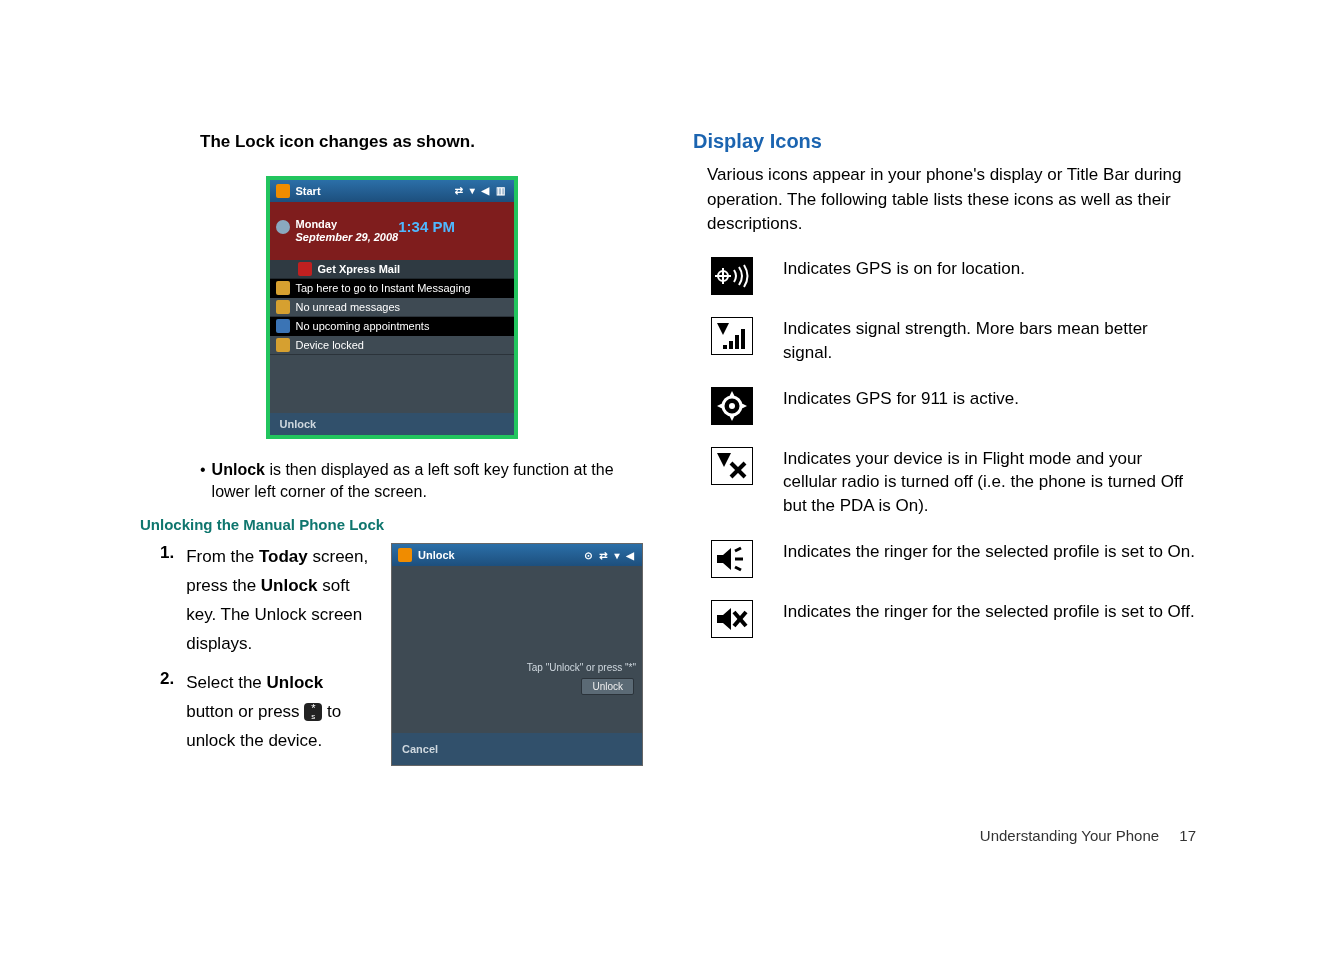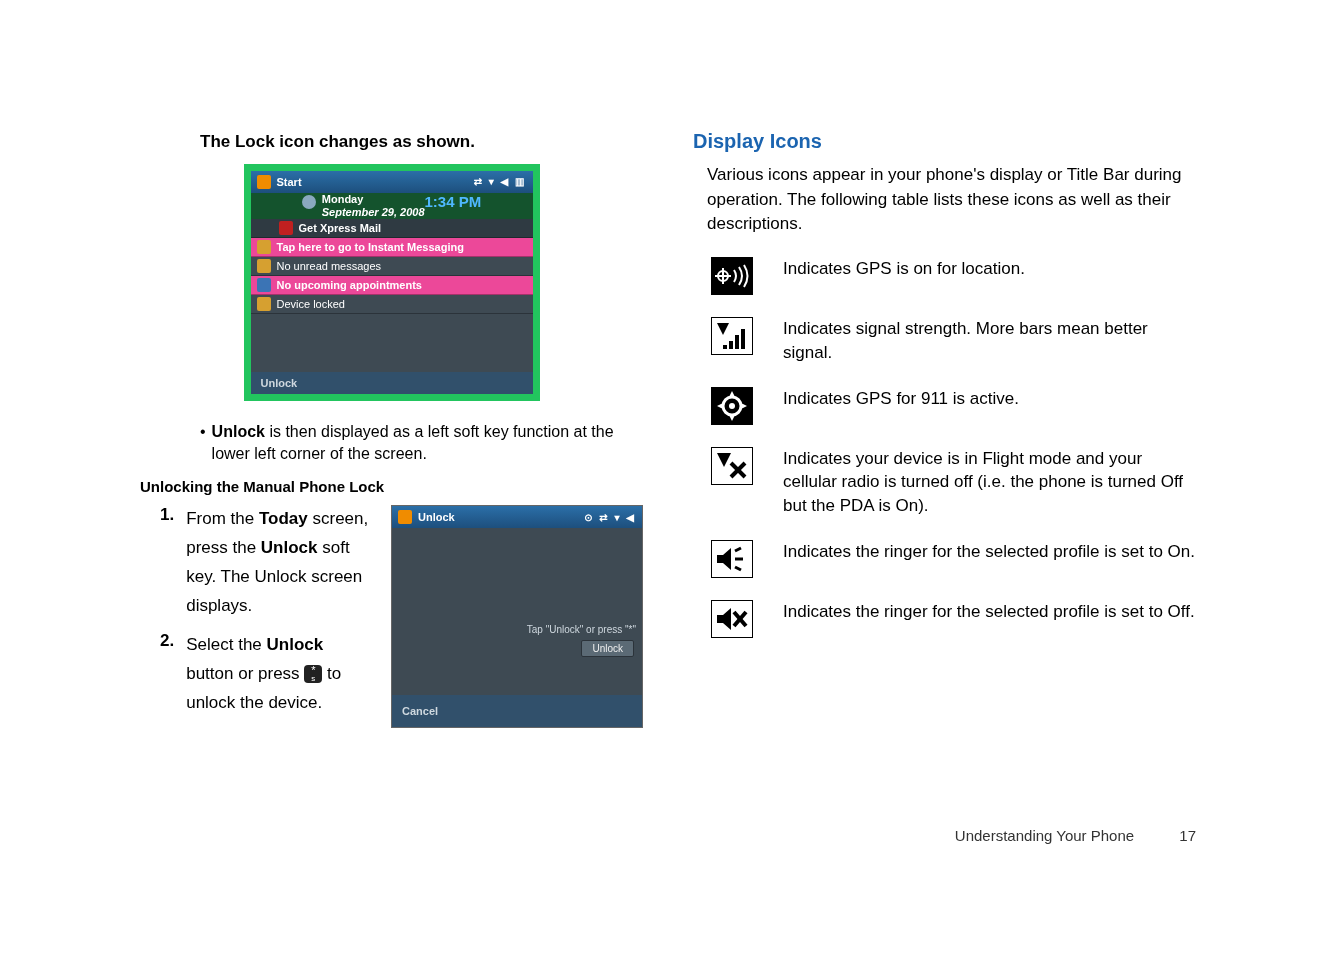--- a/index.html
+++ b/index.html
@@ -15,58 +15,58 @@
   .page {
     display: flex;
     padding: 130px 140px 0 140px;
     gap: 50px;
   }
   .col {
     flex: 1;
   }
   .para { line-height: 1.4; margin-bottom: 10px; font-weight: bold; }
   .screenshot1 {
-    width: 296px;
-    margin: 10px auto 20px auto;
-    border: 7px solid #22c55e;
+    width: 252px;
+    margin: 22px auto 20px auto;
+    border: 4px solid #22c55e;
     background: #4a5761;
     color: #fff;
     font-size: 11px;
     font-family: Tahoma, Arial, sans-serif;
   }
   .s1-titlebar {
     background: linear-gradient(#2b6fa8,#1d4f7d);
     height: 22px;
     display: flex;
     align-items: center;
     padding: 0 6px;
     font-weight: bold;
   }
   .s1-titlebar .flag { width:14px; height:14px; background:#f08c00; margin-right:6px; border-radius:2px; }
   .s1-titlebar .spacer { flex:1; }
   .s1-titlebar .ticons { font-size:10px; letter-spacing:2px; }
   .s1-row {
     display:flex; align-items:center; padding:2px 6px; border-bottom:1px solid rgba(0,0,0,0.3);
     background:#3e4a53;
   }
-  .s1-row.dark { background:#ec4899;font-weight:bold; }
+  .s1-row.dark { background:#000000; }
   .s1-row .icon { width:14px; height:14px; margin-right:6px; border-radius:2px; }
-  .s1-date { display:flex; justify-content:center; padding:0 6px; background:#14532d; }
+  .s1-date { display:flex; justify-content:flex-start; padding:16px 6px; background:#7f1d1d; }
   .s1-date .left { display:flex; align-items:flex-start; }
   .s1-date .clock { width:14px;height:14px;background:#8aa9bf;border-radius:50%;margin-right:6px;margin-top:2px; }
   .s1-date .dayblock { line-height:1.2; }
   .s1-date .day { font-weight:bold; }
   .s1-date .time { color:#4fb8ff; font-weight:bold; font-size:15px; }
   .s1-xpress { background:#2f3a42; font-weight:bold;padding-left:28px; }
   .s1-empty { height:58px; background:#3e4a53; }
   .s1-bottombar { background:#31506b; height:22px; display:flex; align-items:center; padding:0 10px; font-weight:bold; color:#cfd8df; }
   
   .bullet-row { display:flex; margin:0 0 14px 60px; font-family:'Arial Narrow', Arial, sans-serif; font-size:16px; font-stretch:condensed; line-height:1.35; }
   .bullet-row .dot { margin-right:6px; }
-  .section-blue { color:#000000; font-weight:bold; font-size:15px; margin:6px 0 10px 0; }
+  .section-blue { color:#0f766e; font-weight:bold; font-size:15px; margin:6px 0 10px 0; }
   .ol-item { display:flex; margin:0 0 10px 20px; }
   .ol-item .num { width:28px; font-weight:bold; text-align:right; margin-right:12px; }
   .ol-item .txt { line-height:1.7; }
   .left-lower { display:flex; gap:20px; }
   .left-lower .steps { flex:1; }
   .screenshot2 {
     width: 252px;
     border:1px solid #666;
     background:#4a5761;
     color:#fff;
@@ -91,21 +91,21 @@
   
   .inline-key {
     display:inline-block; width:18px; height:18px; background:#222; color:#fff;
     border-radius:4px; font-size:10px; text-align:center; line-height:9px; vertical-align:middle;
     padding-top:0;
   }
   .inline-key::before{content:"*";display:block;line-height:10px;font-size:11px;}
   .inline-key::after{content:"s";display:block;line-height:7px;font-size:8px;}
   
   .footer { position:absolute; right:140px; bottom:110px; font-size:15px; color:#333; }
-  .footer .pn { margin-left:41px; }
+  .footer .pn { margin-left:16px; }
   
   
   svg { display:block; }
 </style>
 </head>
 <body>
 
 <div class="page">
 
   <div class="col">

